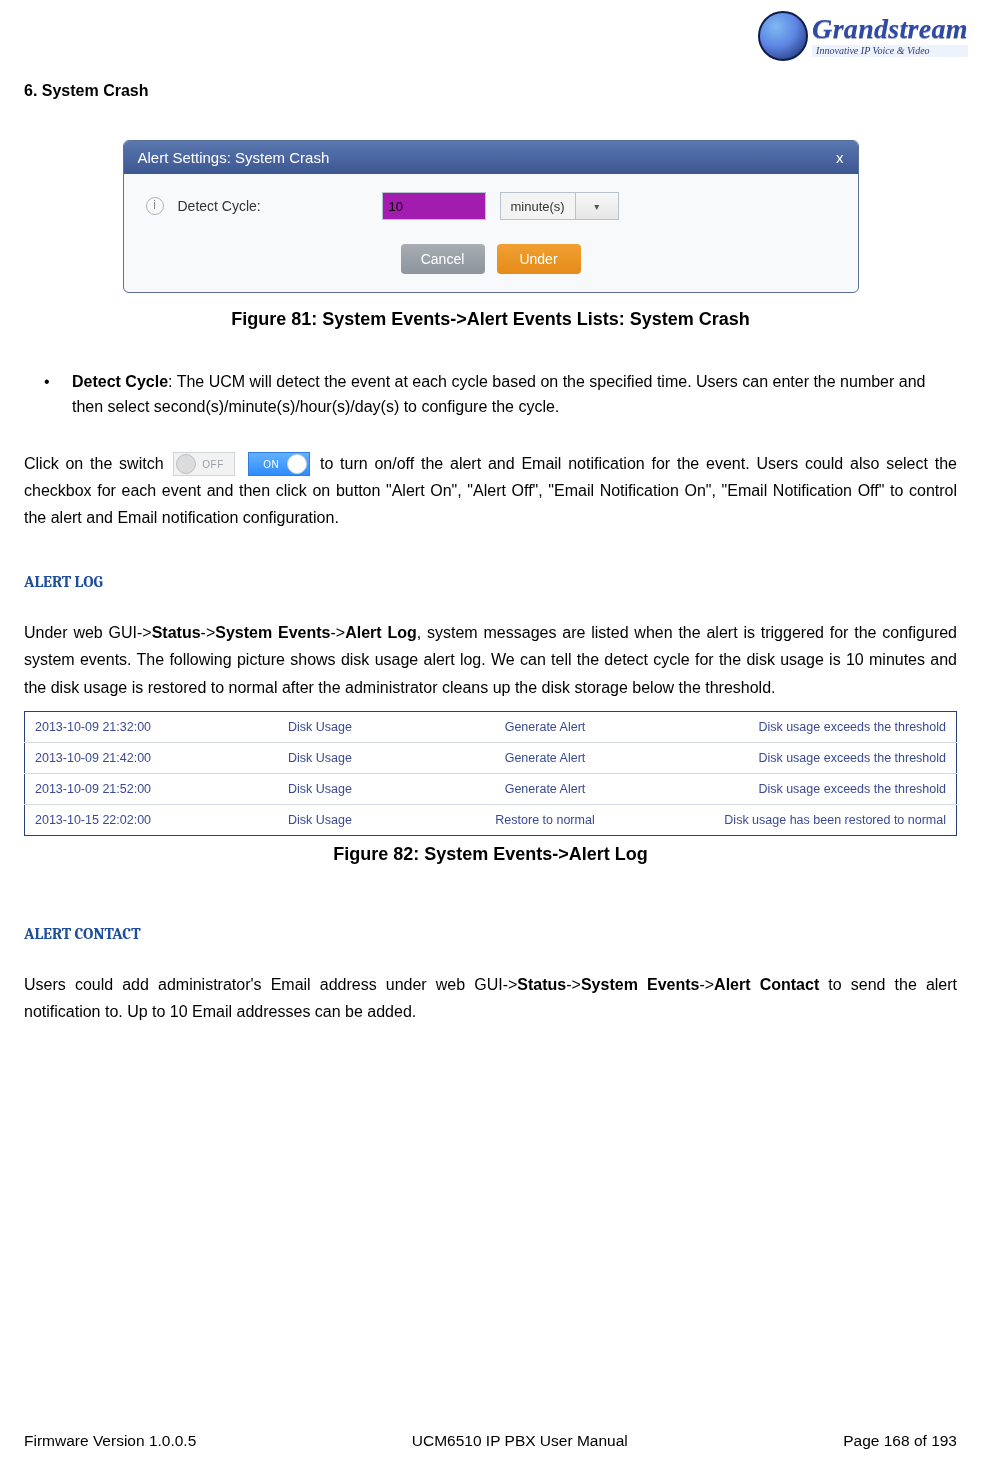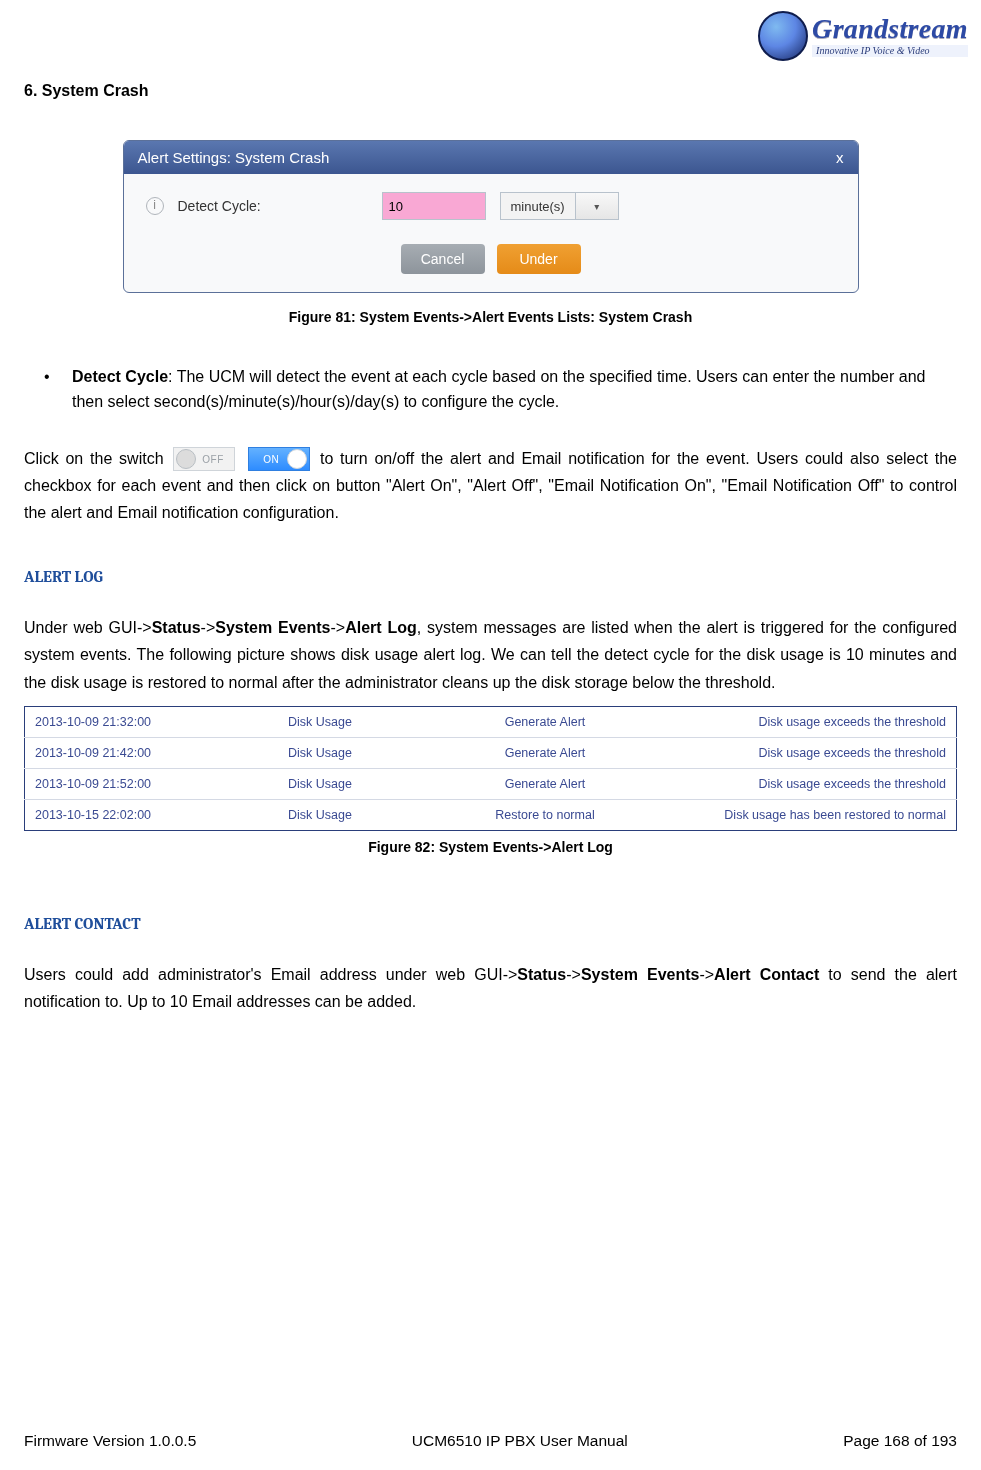--- a/index.html
+++ b/index.html
@@ -96,21 +96,21 @@
     line-height: 14px;
     text-align: center;
     display: inline-block;
   }
   .fig81 label { width: 190px; display: inline-block; color: #333; }
   .fig81 input[type=text] {
     width: 90px;
     height: 22px;
     padding: 2px 6px;
     border: 1px solid #b8c2cc;
-    background: #f9a8d4;
+    background: #a21caf;
     font-size: 13px;
   }
   .fig81 .unit {
     display: inline-flex;
     align-items: center;
     height: 26px;
     border: 1px solid #b8c2cc;
     background: #f3f3f3;
   }
   .fig81 .unit span { padding: 0 10px; font-size: 13px; color: #333; }
@@ -134,21 +134,21 @@
     border-radius: 4px;
     font-size: 14px;
     color: #fff;
     padding: 0 18px;
   }
   .btn-gray { background: linear-gradient(#a7adb3,#8d949b); }
   .btn-orange { background: linear-gradient(#f0a032,#e58b18); }
 
   .fig-caption {
     text-align: center;
-    font-size: 14px;
+    font-size: 18px;
     font-weight: 700;
     margin: 14px 0 40px 0;
   }
 
   
   ul.bullet { list-style: none; padding: 0; margin: 0 0 30px 0; }
   ul.bullet li {
     position: relative;
     padding-left: 48px;
     font-size: 16px;

